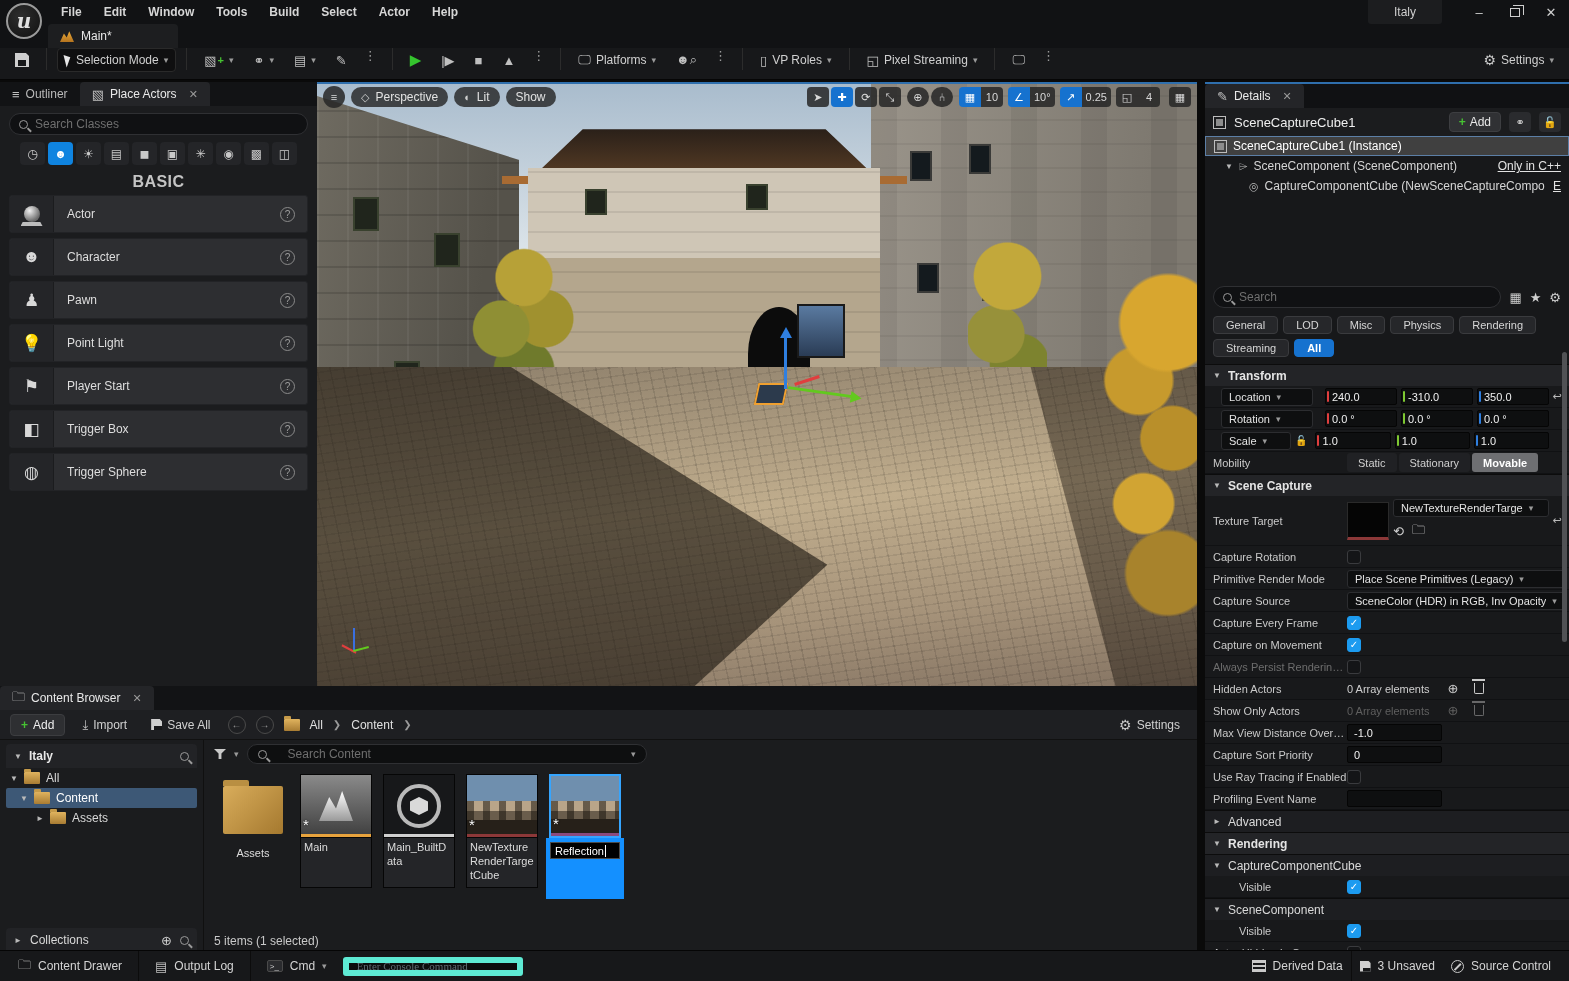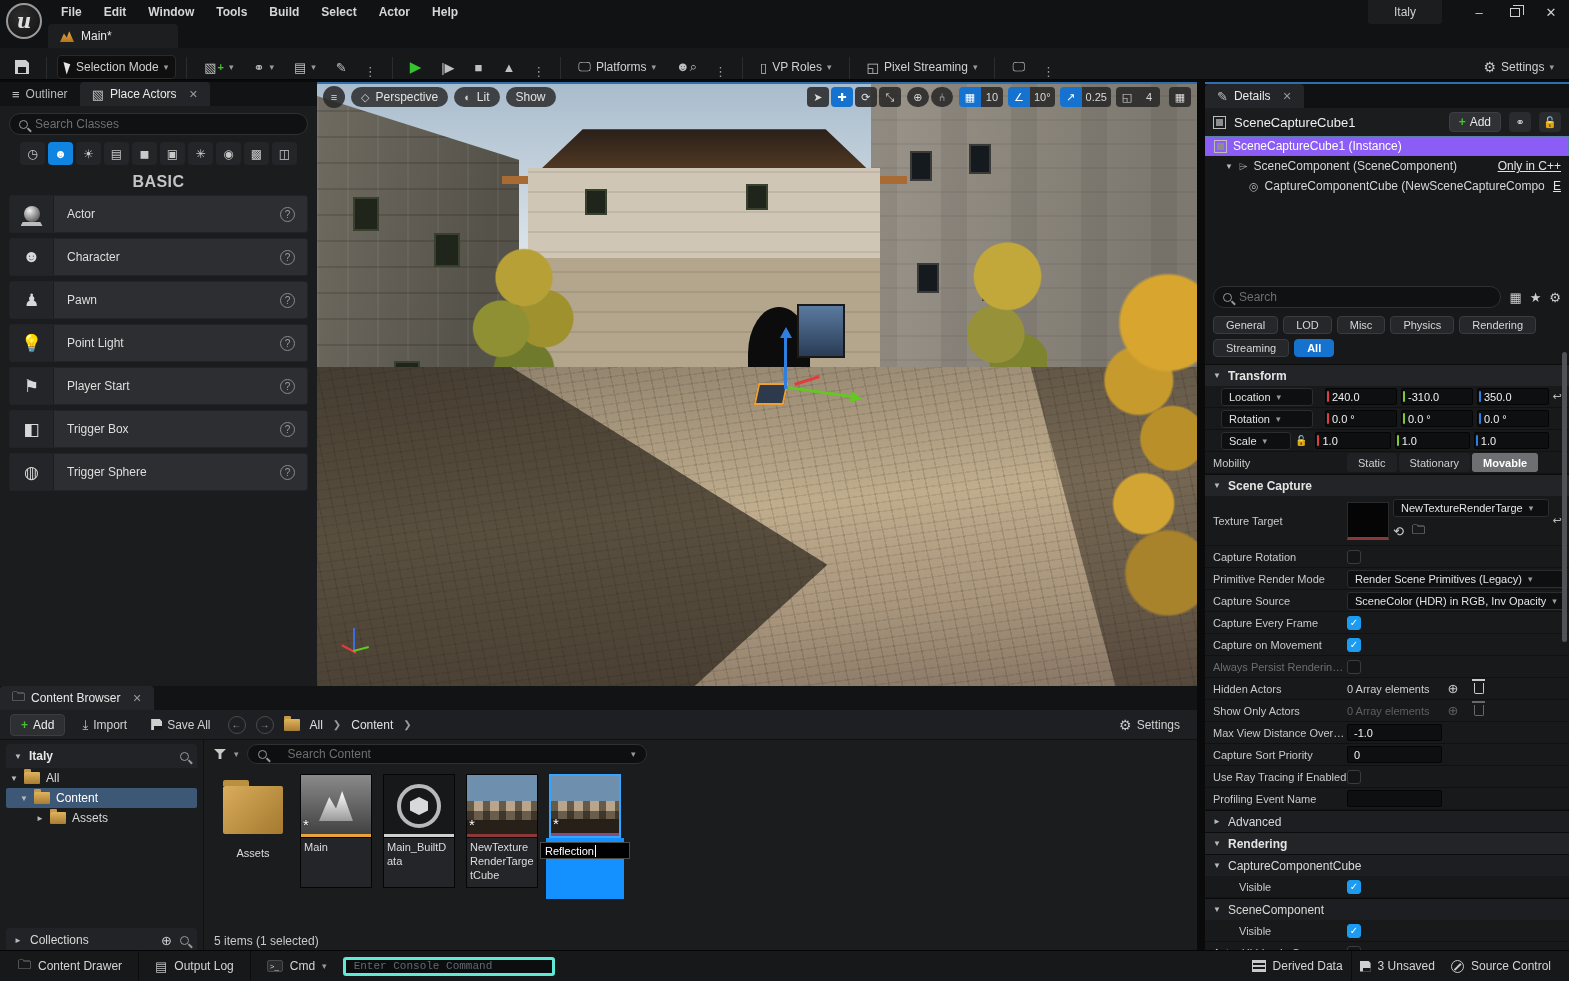--- a/index.html
+++ b/index.html
@@ -27,21 +27,21 @@
   .restore-glyph { width:10px; height:9px; border:1px solid #cfcfcf; position:relative; background:#111214;}
   .restore-glyph::before { content:""; position:absolute; left:2px; top:-4px; width:10px; height:9px; border:1px solid #cfcfcf; border-bottom:none; border-left:none;}
 
   
   #tabrow { left:0; top:24px; width:1569px; height:24px; background:#111214; }
   #level-tab { position:absolute; left:48px; top:0; width:130px; height:24px; background:#1d1e20; border-radius:4px 4px 0 0;
                display:flex; align-items:center; gap:7px; padding:0 12px; color:#e8e8e8; }
   .mtn-icon { width:14px; height:12px; background:linear-gradient(#f2b13c,#b5741f); clip-path:polygon(0 100%,28% 30%,48% 62%,66% 10%,100% 100%); }
 
   
-  #toolbar { left:0; top:48px; width:1569px; height:32px; background:#17181a; border-bottom:1px solid #060606; display:flex; align-items:flex-end; padding:0 8px; gap:6px; }
+  #toolbar { left:0; top:48px; width:1569px; height:32px; background:#17181a; border-bottom:1px solid #060606; display:flex; align-items:flex-start; padding:0 8px; gap:6px; }
   .tb-sep { width:1px; height:22px; background:#2c2c2c; margin:0 4px; }
   .tb-btn { height:24px; display:flex; align-items:center; gap:5px; padding:0 7px; border-radius:4px; color:#d0d0d0; }
   .tb-dd { background:#0f0f10; border:1px solid #2a2a2a; }
   .caret { font-size:9px; color:#9a9a9a; }
   .dots { color:#9a9a9a; font-size:13px; letter-spacing:1px; padding:0 4px;}
   .floppy { width:14px; height:14px; background:#cfcfcf; clip-path:polygon(0 0,78% 0,100% 22%,100% 100%,0 100%); position:relative; }
   .floppy::after{ content:""; position:absolute; left:3px; top:7px; width:8px; height:6px; background:#17181a; }
   .cursor-glyph { width:0; height:0; border-left:6px solid #e6e6e6; border-top:4px solid transparent; border-bottom:9px solid transparent; transform:rotate(-14deg); }
   .play { color:#35c42e; font-size:15px; }
   .tb-ico { font-size:13px; color:#c0c0c0; }
@@ -148,21 +148,21 @@
   #details { left:1205px; top:82px; width:364px; height:866px; background:#17181a; border-top:2px solid #2f6fad; }
   #details .panel-tabs { background:#101113; }
   #det-header { height:28px; display:flex; align-items:center; gap:8px; padding:0 8px; background:#1b1c1e; }
   .cube-ico { width:13px; height:13px; border:1.5px solid #bdbdbd; position:relative; flex:none;}
   .cube-ico::after { content:""; position:absolute; inset:2px; background:#8d8d8d; }
   #det-title { font-size:13px; color:#efefef; }
   .add-btn { margin-left:auto; height:20px; background:#303134; border:1px solid #3d3e41; border-radius:4px; color:#e8e8e8; display:flex; align-items:center; gap:4px; padding:0 9px; }
   .plus-g { color:#46c232; font-weight:bold; }
   .hdr-ico { width:22px; height:20px; background:#2a2b2e; border-radius:4px; display:flex; align-items:center; justify-content:center; color:#cfcfcf; font-size:11px; }
   .tree-row { height:20px; display:flex; align-items:center; gap:6px; padding:0 8px; color:#d6d6d6; white-space:nowrap; overflow:hidden; }
-  .tree-row.sel { background:#8b5cf6; border:1px solid #5c7fa6; color:#fff; }
+  .tree-row.sel { background:#404040; border:1px solid #5c7fa6; color:#fff; }
   .tree-arrow { font-size:8px; color:#b9b9b9; width:8px; flex:none;}
   .edit-cpp { margin-left:auto; text-decoration:underline; color:#e3e3e3; flex:none;}
   .comp-ico { font-size:11px; color:#bdbdbd; flex:none;}
   #det-search-row { display:flex; align-items:center; gap:8px; padding:6px 8px 2px; }
   #det-search-row .searchbar { flex:1; margin:0; }
   .det-mini-ico { color:#cfcfcf; font-size:13px; }
   #det-chips { display:flex; flex-wrap:wrap; gap:5px; padding:6px 8px 7px;text-align:center; }
   .chip { height:18px; border-radius:4px; background:#26272a; border:1px solid #3a3b3e; color:#d6d6d6; display:flex; align-items:center; padding:0 12px; font-size:11px; }
   .chip.on { background:#1672cf; border-color:#1672cf; color:#fff; font-weight:bold; }
   .sec-hdr { height:22px; background:#232427; border-top:1px solid #0c0c0c; display:flex; align-items:center; gap:7px; padding:0 8px; font-weight:bold; color:#e4e4e4; }
@@ -227,30 +227,30 @@
   .ring { width:44px; height:44px; border:4px solid #b9b9b9; border-radius:50%; display:flex; align-items:center; justify-content:center; }
   .ring-cube { width:18px; height:18px; background:#d9d9d9; transform:rotate(0deg); clip-path:polygon(50% 0,100% 25%,100% 75%,50% 100%,0 75%,0 25%); }
   .pano { background: linear-gradient(#6f8fae 0 42%, #b9a589 42% 58%, #6a5d4c 58% 72%, #262019 72%); }
   .pano::before { content:""; position:absolute; left:0; top:42%; width:100%; height:30%;
      background:repeating-linear-gradient(90deg, rgba(20,16,10,.5) 0 7px, transparent 7px 16px); }
   .underline-bar { position:absolute; left:0; bottom:0; width:100%; height:3px; }
   .u-orange{ background:#e8a33d; } .u-white{ background:#cfcfcf; } .u-red{ background:#8c3838; } .u-purple{ background:#8a4a7d; }
   .dirty-star { position:absolute; left:2px; bottom:4px; color:#fff; font-size:15px; text-shadow:0 0 2px #000; }
   .tile.selected .tile-thumb { border:2px solid #35a5ff; }
   .tile-rename-wrap { width:78px; background:#1490ff; padding:4px 3px 40px; display:flex; flex-direction:column; align-items:center; }
-  .rename-field { width:90px; height:17px; background:#000; border:1px solid #4a4a4a; color:#fff; font-size:11px; display:flex; align-items:center; padding:0 4px; }
+  .rename-field { width:70px; height:17px; background:#000; border:1px solid #4a4a4a; color:#fff; font-size:11px; display:flex; align-items:center; padding:0 4px; }
   .caret-bar { width:1px; height:12px; background:#fff; margin-left:1px; }
   #cb-status { position:absolute; left:10px; bottom:4px; color:#c9c9c9; }
 
   
   #statusbar { left:0; top:950px; width:1569px; height:31px; background:#17181a; border-top:1px solid #050505; display:flex; align-items:center; gap:8px; padding:0 10px; }
   .sb-item { display:flex; align-items:center; gap:7px; color:#d4d4d4; padding:0 8px; height:100%; }
   .sb-sep { width:1px; height:100%; background:#0c0c0c; }
   .cmd-ico { width:16px; height:12px; background:#2a2b2e; border:1px solid #4a4a4a; border-radius:2px; color:#cfcfcf; font-size:8px; display:flex; align-items:center; padding-left:2px;}
-  #console-input { width:212px; height:19px; background:#0c0d0e; border:3px solid #5eead4; border-radius:3px; display:flex; align-items:center; padding:0 8px; color:#5f6a72; font-family:Liberation Mono, monospace; font-size:11px; }
+  #console-input { width:180px; height:19px; background:#0c0d0e; border:6px solid #5eead4; border-radius:3px; display:flex; align-items:center; padding:0 8px; color:#5f6a72; font-family:Liberation Serif, serif; font-size:11px; }
   .sb-right { margin-left:auto; display:flex; align-items:center; height:100%; }
   .srv-ico { width:14px; height:12px; background:repeating-linear-gradient(#c9c9c9 0 2px, #17181a 2px 4px); border:1px solid #c9c9c9; }
   .slash-circle { width:13px; height:13px; border:1.5px solid #c9c9c9; border-radius:50%; position:relative; }
   .slash-circle::after { content:""; position:absolute; left:1px; top:5px; width:9px; height:1.5px; background:#c9c9c9; transform:rotate(-45deg); }
 </style>
 </head>
 <body>
 
 <div id="root">
 
@@ -637,21 +637,21 @@
     <div class="prop-row">
       <div class="prop-label">Capture Rotation</div>
       <div class="prop-val">
           <div class="checkbox"></div>
         </div>
     </div>
     <div class="prop-row">
       <div class="prop-label">Primitive Render Mode</div>
       <div class="prop-val">
           <div class="dd-field" style="flex:1;">
-            <span style="overflow:hidden;">Render Scene Primitives (Legacy)</span>
+            <span style="overflow:hidden;">Place Scene Primitives (Legacy)</span>
             <span class="caret">▾</span>
           </div>
         </div>
     </div>
     <div class="prop-row">
       <div class="prop-label">Capture Source</div>
       <div class="prop-val">
           <div class="dd-field" style="flex:1;">
             <span style="overflow:hidden;white-space:nowrap;">SceneColor (HDR) in RGB, Inv Opacity</span>
             <span class="caret">▾</span>

